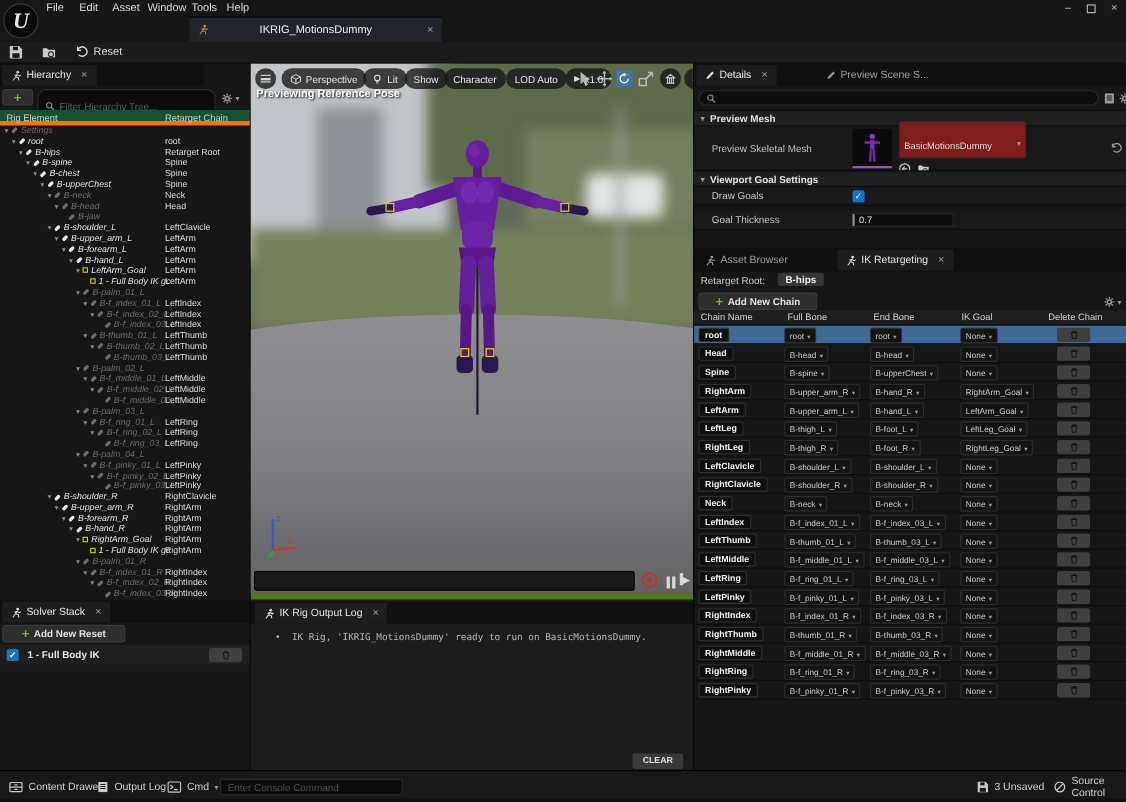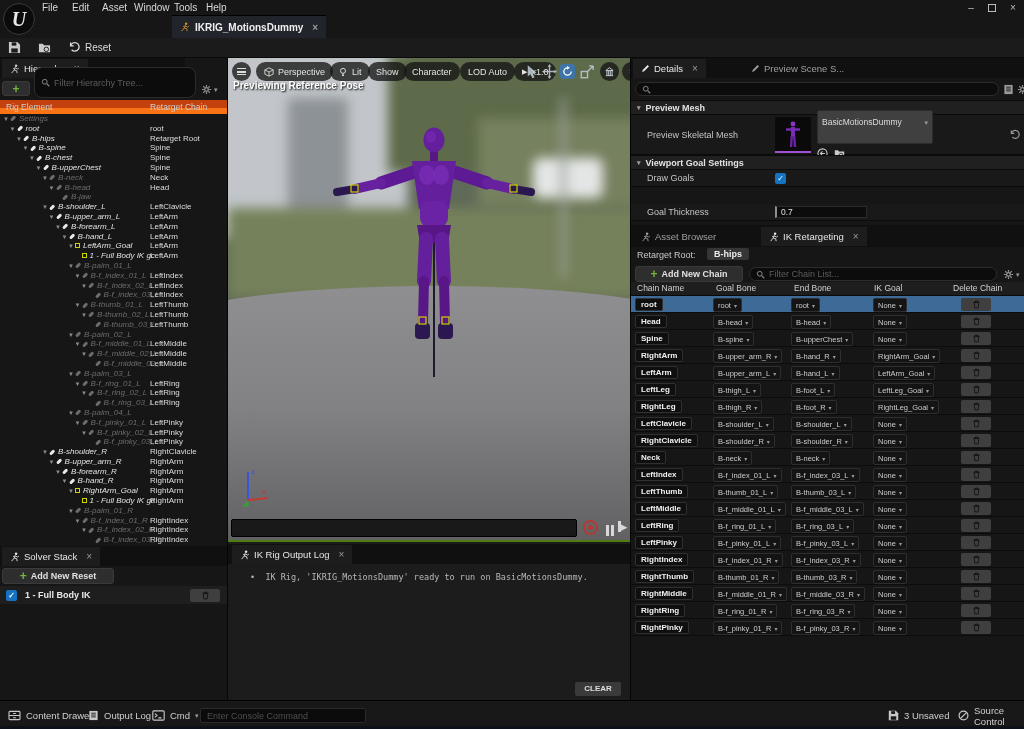--- a/index.html
+++ b/index.html
@@ -10,21 +10,21 @@
   .ic { display:inline-block; vertical-align:middle; }
   svg.ic { overflow:visible; }
 
   
   .titlebar { left:0; top:0; width:1024px; height:38px; background:#161616; }
   .uelogo { left:3px; top:3px; width:32px; height:32px; border-radius:50%; background:#0b0b0b; border:1px solid #3a3a3a; color:#e8e8e8; font-family:"Liberation Serif",serif; font-size:20px; font-weight:bold; font-style:italic; text-align:center; line-height:30px; }
   .menu { top:0; height:15px; line-height:15px; font-size:10px; color:#d8d8d8; padding:0 6px; }
   .wctl { top:1px; width:18px; height:14px; text-align:center; font-size:10px; color:#bbb; line-height:14px; }
   .wbox { top:4px; width:8px; height:8px; border:1px solid #bbb; }
   .atab { top:15px; height:23px; font-size:10px; display:flex; align-items:center; padding:0 8px; color:#b0b0b0; }
-  .atab.active { background:#21252b; color:#efefef; font-weight:bold; border-top:1px solid #000; }
+  .atab.active { background:#21252b; color:#efefef; font-weight:normal; border-top:1px solid #000;gap:41px; }
   .warn-tri { width:0; height:0; border-left:5px solid transparent; border-right:5px solid transparent; border-bottom:9px solid #c79b2e; display:inline-block; margin-right:5px; }
   .figicon { color:#cf8b2d; margin-right:5px; }
   .closex { color:#9a9a9a; margin-left:9px; font-size:10px; }
 
   
   .toolbar { left:0; top:38px; width:1024px; height:20px; background:#1b1b1b; border-bottom:1px solid #0a0a0a; }
   .tbico { color:#c9c9c9; }
   .reset-btn { display:flex; align-items:center; gap:5px; color:#dcdcdc; font-size:10px; }
 
   
@@ -33,21 +33,21 @@
   .ptab.active { background:#1d1d1d; color:#e6e6e6; }
   .searchpill { background:#0c0c0c; border:1px solid #2c2c2c; border-radius:8px; display:flex; align-items:center; padding:0 6px; gap:4px; }
   .searchpill input { background:transparent; border:none; outline:none; color:#bdbdbd; font-size:9px; width:100%; font-family:"Liberation Sans",sans-serif; }
   .searchpill input::placeholder { color:#5d5d5d; }
   .sqbtn { background:#2e2e2e; border:1px solid #3a3a3a; border-radius:3px; display:flex; align-items:center; justify-content:center; gap:4px; color:#e0e0e0; font-size:9px; font-weight:bold; }
   .plus { color:#74b63c; font-weight:bold; font-size:12px; line-height:10px; }
   .gearwrap { color:#9a9a9a; font-size:8px; display:flex; align-items:center; gap:2px; }
 
   
   .leftpanel { left:0; top:58px; width:228px; height:642px; background:#161616; border-right:1px solid #050505; }
-  .colhdr { left:0; top:42px; width:227px; height:14px; background:#c2410c; border-bottom:6px solid #f97316; font-size:8.5px; color:#cfcfcf; }
+  .colhdr { left:0; top:42px; width:227px; height:14px; background:#14532d; border-bottom:4px solid #f97316; font-size:8.5px; color:#cfcfcf; }
   #tree { left:0; top:56px; width:227px; height:432px; overflow:hidden; }
   .trow { position:relative; height:9.8px; font-size:8px; white-space:nowrap; }
   .trow .nm { font-style:italic; color:#e2e2e2; }
   .trow.dim .nm { color:#6c6c6c; }
   .trow .chain { position:absolute; left:150px; top:0; font-style:normal; color:#dedede; }
   .exp { display:inline-block; width:7px; color:#8a8a8a; font-size:6px; }
   .boneic { display:inline-block; width:6px; height:2.6px; background:#e8e8e8; border-radius:2px; transform:rotate(-45deg); margin:0 3px 1px 0; }
   .trow.dim .boneic { background:#6c6c6c; }
   .goalic { display:inline-block; width:5px; height:5px; border:1px solid #cdd400; margin:0 3px 0 0; }
   
@@ -69,31 +69,31 @@
   .gico.bluebg { background:#3f74a8; border-radius:3px; opacity:1; color:#fff; }
   .vp-overlay-text { left:5px; top:22px; font-size:10px; font-weight:bold; color:#fff; text-shadow:1px 1px 2px #000; }
   .scrubbar { left:3px; top:461px; width:346px; height:18px; background:rgba(12,12,12,0.85); border:1px solid #000; border-radius:2px; }
   .recbtn { left:355px; top:462px; width:15px; height:15px; border-radius:50%; border:2px solid #b33a31; }
   .recbtn::after { content:""; position:absolute; left:3px; top:3px; width:5px; height:5px; border-radius:50%; background:#b33a31; }
   .pausebtn span { display:inline-block; width:2.5px; height:11px; background:#d8d8d8; margin-right:2.5px; }
   .stepbtn { color:#d8d8d8; font-size:9px; }
   .stepbar { display:inline-block; width:2.5px; height:11px; background:#d8d8d8; vertical-align:middle; }
 
   
-  .logpanel { left:228px; top:540px; width:402px; height:160px; background:#1c1c1c; border-top:2px solid #4d7c0f; }
+  .logpanel { left:228px; top:540px; width:402px; height:160px; background:#1c1c1c; border-top:5px solid #4d7c0f; }
   .logmsg { left:22px; top:30px; font-family:"DejaVu Sans Mono", monospace; font-size:8.5px; color:#b8b8b8; }
   .clearbtn { left:347px; top:140px; width:46px; height:14px; background:#3a3a3a; border-radius:2px; color:#dedede; font-size:8px; font-weight:bold; text-align:center; line-height:14px; }
 
   
   .rightpanel { left:630px; top:58px; width:394px; height:642px; background:#161616; border-left:1px solid #050505; }
   .sechdr { width:394px; height:15px; background:#202020; border-top:1px solid #0b0b0b; border-bottom:1px solid #0b0b0b; font-size:9px; font-weight:bold; color:#e2e2e2; display:flex; align-items:center; gap:5px; padding-left:6px; }
   .proprow { width:394px; display:flex; align-items:center; font-size:9px; color:#c4c4c4; }
   .proplabel { padding-left:16px; width:144px; }
   .numfield { background:#0c0c0c; border:1px solid #2a2a2a; border-left:2px solid #8f8f8f; width:92px; height:12px; font-size:8.5px; color:#e0e0e0; padding-left:4px; line-height:10px; }
-  .ddown { background:#404040; border:1px solid #2c2c2c; border-radius:2px; display:inline-flex; align-items:flex-end; justify-content:space-between; color:#dcdcdc; font-size:8.5px; padding:16px 4px; }
+  .ddown { background:#7f1d1d; border:1px solid #2c2c2c; border-radius:2px; display:inline-flex; align-items:flex-start; justify-content:space-between; color:#dcdcdc; font-size:8.5px; padding:16px 4px; }
   .thumb { width:36px; height:36px; background:#0a0a0a; border-bottom:2px solid #a050d0; position:relative; }
   .chip { background:#363636; border-radius:2px; font-size:9px; font-weight:bold; color:#ececec; padding:1px 7px; }
 
   
   .chdr { left:0; top:224px; width:394px; height:14px; background:#1e1e1e; border-bottom:1px solid #0a0a0a; font-size:8.5px; color:#d2d2d2; }
   #chains { left:0; top:238px; width:394px; height:358px; overflow:hidden; }
   .crow { position:relative; height:17px; border-bottom:1px solid #0c0c0c; background:#161616; }
   .crow.sel { background:#3d6a96; }
   .cname { position:absolute; left:4px; top:2px; background:#0f0f0f; border:1px solid #303030; border-radius:2px; font-size:8px; font-weight:bold; color:#f0f0f0; padding:1px 5px; }
   .cdd { position:absolute; top:2px; background:#141414; border:1px solid #2e2e2e; border-radius:2px; font-size:7.5px; color:#cccccc; padding:1.5px 4px; white-space:nowrap; }
@@ -236,21 +236,21 @@
         <svg class="ic" width="10" height="10" style="margin-right:4px;color:#cfcfcf">
             <use href="#i-man"></use>
           </svg>
         <span>Hierarchy</span>
         <span class="closex">×</span>
       </div>
     </div>
     <div class="abs sqbtn" style="left:2px;top:23px;width:28px;height:15px">
         <span class="plus">+</span>
       </div>
-    <div class="abs searchpill" style="left:34px;top:9px;width:162px;height:31px">
+    <div class="abs searchpill" style="left:34px;top:23px;width:162px;height:31px">
       <svg class="ic" width="9" height="9" style="color:#8a8a8a;flex:none">
           <use href="#i-search"></use>
         </svg>
       <input placeholder="Filter Hierarchy Tree..." style="">
     </div>
     <div class="abs gearwrap" style="left:201px;top:26px">
       <svg class="ic" width="11" height="11">
           <use href="#i-gear"></use>
         </svg>
         <span class="caret">▾</span>
@@ -518,21 +518,21 @@
     </div>
 
     <div class="abs sechdr" style="left:0;top:97px">
       <span class="caret">▾</span>
         <span>Viewport Goal Settings</span>
     </div>
     <div class="abs proprow" style="left:0;top:112px;height:17px;background:#191919;border-bottom:1px solid #0b0b0b">
       <span class="proplabel">Draw Goals</span>
       <span class="chk">✓</span>
     </div>
-    <div class="abs proprow" style="left:0;top:146px;height:17px;background:#191919;border-bottom:1px solid #0b0b0b">
+    <div class="abs proprow" style="left:0;top:134px;height:17px;background:#191919;border-bottom:1px solid #0b0b0b">
       <span class="proplabel">Goal Thickness</span>
       <span class="numfield">0.7</span>
     </div>
 
     <div class="abs tabstrip" style="left:0;top:167px;width:394px;height:22px">
       <div class="ptab" style="left:2px;top:2px">
         <svg class="ic" width="10" height="10" style="margin-right:4px">
             <use href="#i-man"></use>
           </svg>
         <span>Asset Browser</span>
@@ -545,36 +545,30 @@
         <span class="closex">×</span>
       </div>
     </div>
     <div class="abs" style="left:6px;top:192px;font-size:9px;color:#c8c8c8">Retarget Root:</div>
     <span class="abs chip" style="left:76px;top:190px">B-hips</span>
 
     <div class="abs sqbtn" style="left:4px;top:208px;width:108px;height:16px">
       <span class="plus">+</span>
         <span>Add New Chain</span>
     </div>
-    <div class="abs searchpill" style="left:118px;top:209px;width:248px;height:14px">
-      <svg class="ic" width="9" height="9" style="color:#8a8a8a;flex:none">
-          <use href="#i-search"></use>
-        </svg>
-      <input placeholder="Filter Chain List..." style="">
-    </div>
     <div class="abs gearwrap" style="left:372px;top:211px">
       <svg class="ic" width="11" height="11">
           <use href="#i-gear"></use>
         </svg>
         <span class="caret">▾</span>
     </div>
 
     <div class="abs chdr">
       <span class="abs" style="left:6px;top:1px">Chain Name</span>
-      <span class="abs" style="left:85px;top:1px">Goal Bone</span>
+      <span class="abs" style="left:85px;top:1px">Full Bone</span>
       <span class="abs" style="left:163px;top:1px">End Bone</span>
       <span class="abs" style="left:243px;top:1px">IK Goal</span>
       <span class="abs" style="left:322px;top:1px">Delete Chain</span>
     </div>
     <div class="abs" id="chains">
         <div class="crow sel">
           <span class="cname">root</span>
           <span class="cdd" style="left: 82px;"><span>root</span><span class="car">▾</span></span>
           <span class="cdd" style="left: 160px;"><span>root</span><span class="car">▾</span></span>
           <span class="cdd" style="left: 242px;"><span>None</span><span class="car">▾</span></span>

